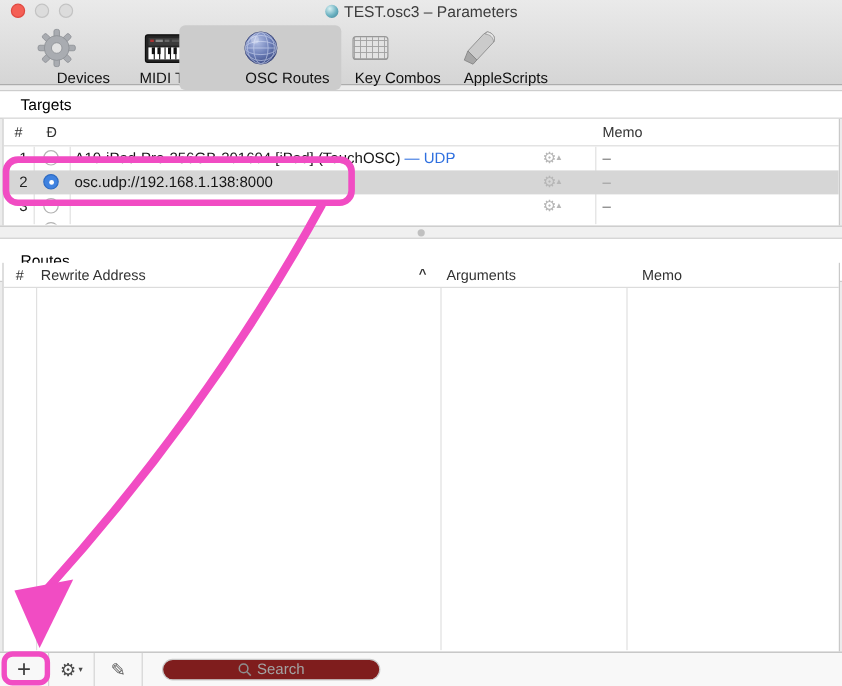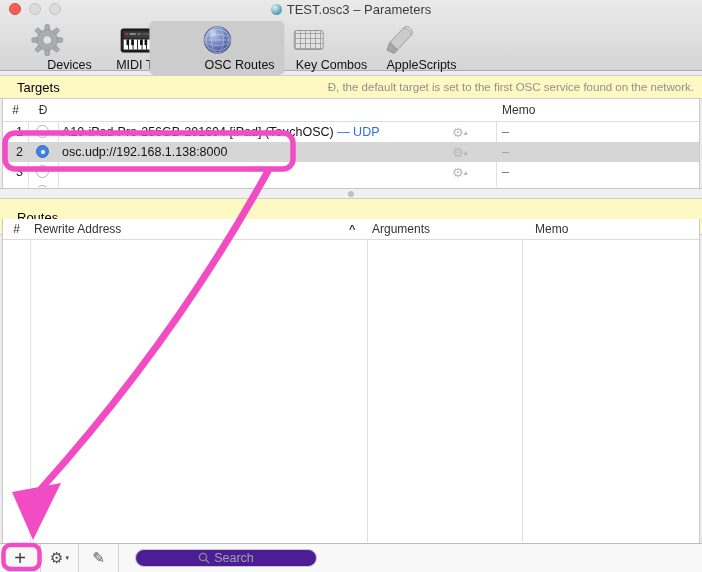--- a/index.html
+++ b/index.html
@@ -31,21 +31,21 @@
     padding:2px 10px 3px; border-radius:5px; cursor:default; }
   .titem.sel { background:#cccccc; }
   .titem .ticon { height:34px; display:flex; align-items:center; justify-content:center; }
   .titem .tlabel { font-size:12.5px; color:#111; margin-top:1px; white-space:nowrap;padding-left:45px; }
   .kbd-icon { width:30px; height:20px; border:1px solid #979797; border-radius:3px;
     background:
       repeating-linear-gradient(90deg, rgba(160,160,160,.9) 0 1px, transparent 1px 5px),
       repeating-linear-gradient(0deg, rgba(160,160,160,.9) 0 1px, transparent 1px 5px),
       #e3e3e3; }
   
-  .band { position:absolute; left:0; width:702px; background:#fef9c3;
+  .band { position:absolute; left:0; width:702px; background:#ffffff;
     border-top:1px solid #cdcdcd; border-bottom:1px solid #cdcdcd; }
   .band .bandtitle { position:absolute; left:17px; top:50%; transform:translateY(-50%);
     font-size:13px; color:#000; }
   .band .bandhint { position:absolute; right:8px; top:50%; transform:translateY(-50%);
     font-size:11.5px; color:#8f8f8f; }
   
   .tbl { position:absolute; left:2px; width:698px; background:#fff;
     border-left:1px solid #c9c9c9; border-right:1px solid #c9c9c9; }
   .thead { position:relative; height:23px; border-bottom:1px solid #dcdcdc; }
   .thead span { position:absolute; top:50%; transform:translateY(-50%);
@@ -79,21 +79,21 @@
   .bottombar { position:absolute; left:0; top:543px; width:702px; height:29px;
     background:#f8f8f8; border-top:1px solid #bcbcbc; }
   .bb-sep { position:absolute; top:0; bottom:0; width:1px; background:#d4d4d4; }
   .bb-btn { position:absolute; top:0; height:100%; display:flex;
     align-items:center; justify-content:center; color:#3c3c3c; cursor:default; }
   .bb-add { left:0; width:40px; font-size:20px; font-weight:300; }
   .bb-gear { left:41px; width:37px; font-family:"DejaVu Sans",sans-serif; font-size:15px; color:#4a4a4a; }
   .bb-gear .caret { font-size:7px; margin-left:2px; color:#4a4a4a; }
   .bb-pencil { left:79px; width:39px; font-family:"DejaVu Sans",sans-serif; font-size:15px; color:#5a5a5a; }
   .searchfield { position:absolute; left:135px; top:5px; width:182px; height:18px;
-    background:#4c1d95; border:1px solid #c9c9c9; border-radius:9px;
+    background:#7f1d1d; border:1px solid #c9c9c9; border-radius:9px;
     display:flex; align-items:center; justify-content:center; gap:4px; }
   .searchfield .ph { font-size:12.5px; color:#a3a3a3; }
   
   .overlay { position:absolute; left:0; top:0; width:702px; height:572px;
     pointer-events:none; z-index:50; }
   .sort-ind { font-weight:bold; color:#444; }
 </style>
 </head>
 <body>
 
@@ -189,21 +189,20 @@
         <path d="M23.5 3.5 c5 0.8 7.5 5 5.5 8.5 c-0.6 -4 -2.8 -6.2 -7 -6.5 z" fill="#e6e6e6" stroke="#8f8f8f" stroke-width="0.6"></path>
         <path d="M7.5 19.5 l7.5 7.5 -3.2 3.5 -7.3 -3.4 z" fill="#a7a7a7" stroke="#828282" stroke-width="0.7"></path>
       </svg>
     </div>
     <div class="tlabel">AppleScripts</div>
   </div>
 </div>
 
 <div class="band" style="top:75px; height:24px">
   <span class="bandtitle">Targets</span>
-  <span class="bandhint">Đ, the default target is set to the first OSC service found on the network.</span>
 </div>
 
 <div class="tbl" style="top:99px; height:89px">
   <div class="thead">
     <span style="left:0; width:25px; text-align:center">#</span>
     <span style="left:25px; width:30px; text-align:center">Đ</span>
     <span style="left:499px">Memo</span>
   </div>
   <div class="tbody t-body" style="height:65px">
     <div class="vline" style="left:25px"></div>

